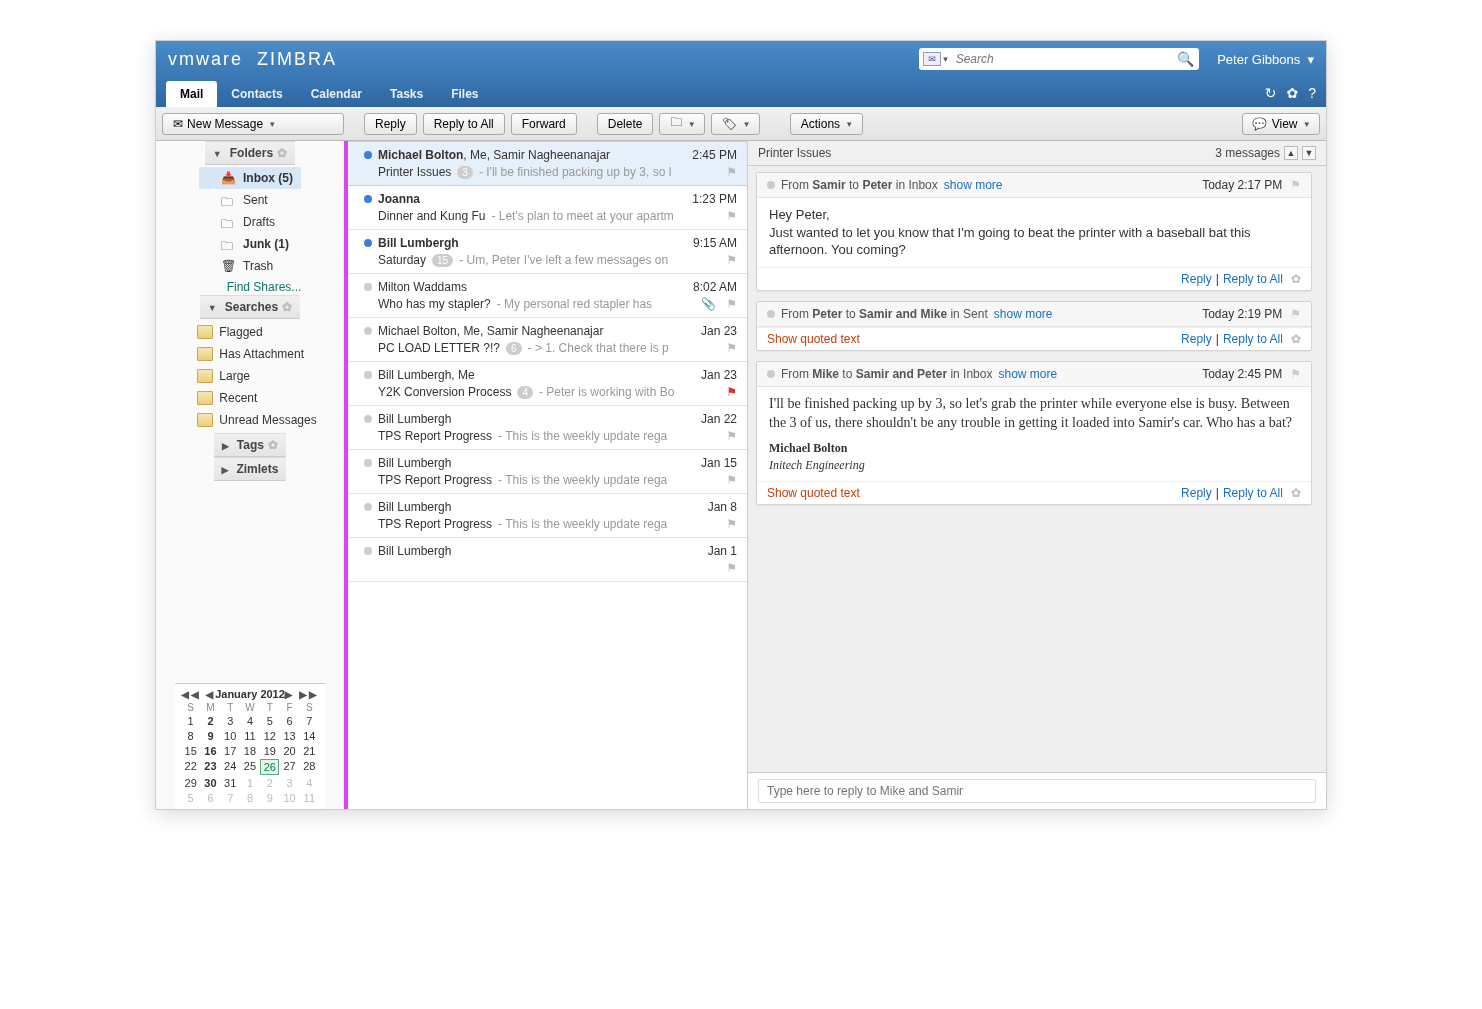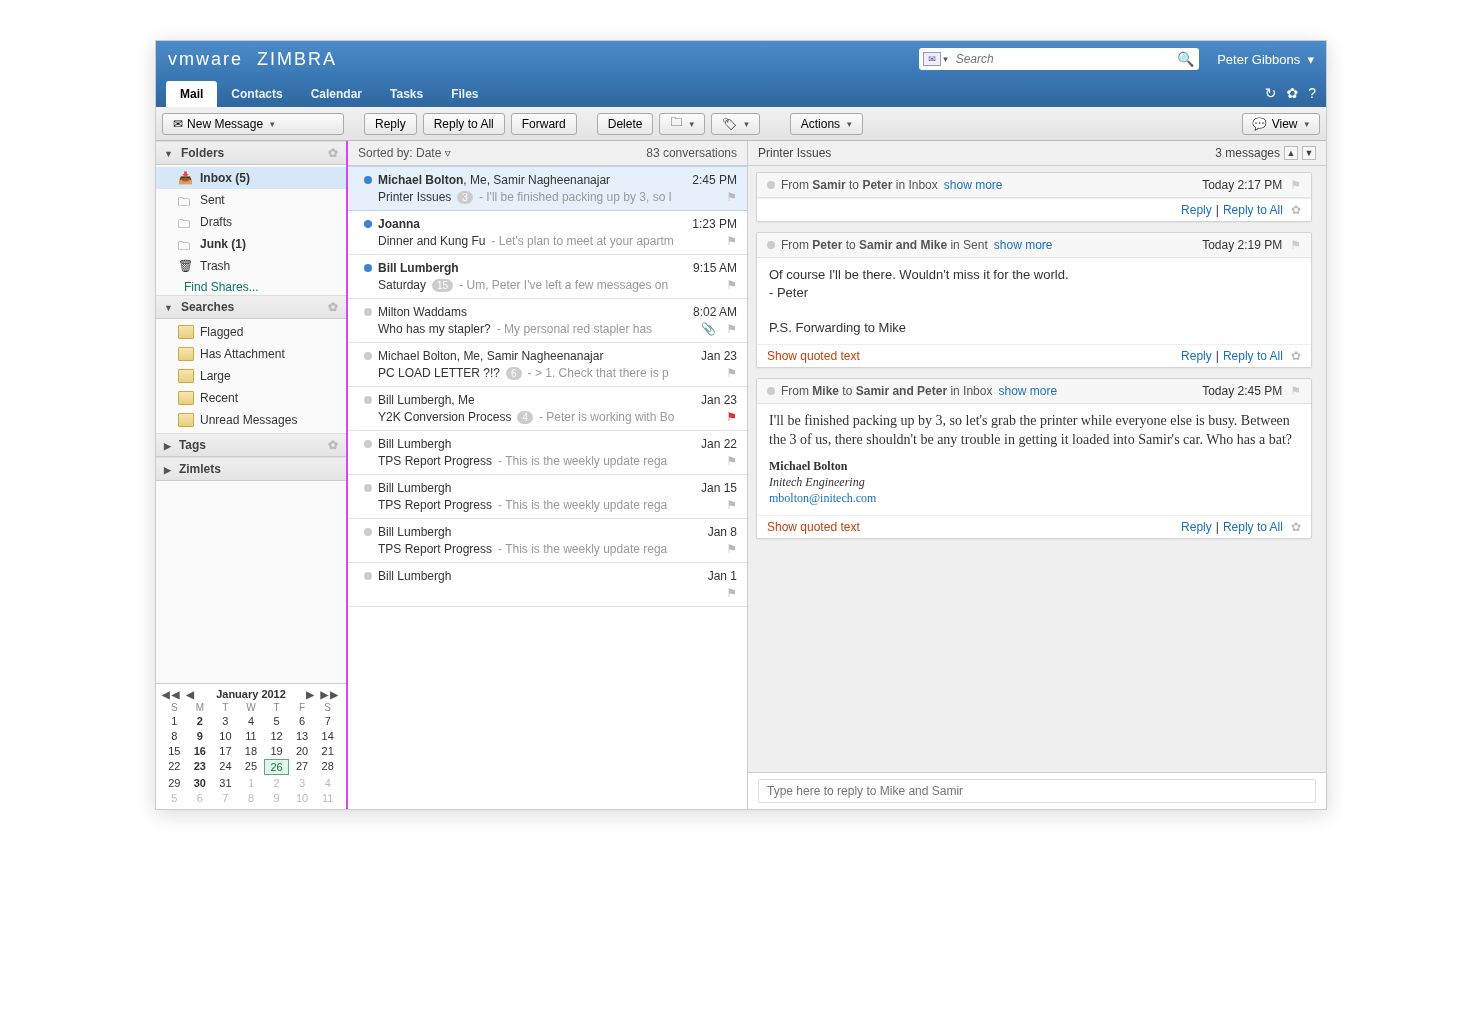--- a/index.html
+++ b/index.html
@@ -18,21 +18,21 @@
 .tab { padding: 6px 14px; color: #e8f0fa; font-weight: bold; cursor: pointer; }
 .tab.active { background: #fff; color: #000000; border-radius: 3px 3px 0 0; }
 .tabbar-right { margin-left: auto; display: flex; gap: 10px; align-items: center; padding-bottom: 6px; font-size: 14px; }
 .toolbar { background: linear-gradient(#f1f1f1, #e3e3e3); height: 34px; border-bottom: 1px solid #bbb; display: flex; align-items: center; padding: 0 6px; gap: 6px; }
 .btn { background: linear-gradient(#fdfdfd,#e7e7e7); border: 1px solid #aaa; border-radius: 3px; padding: 3px 10px; font-size: 12px; cursor: pointer; display:flex; align-items:center; gap:4px; height:22px;}
 .btn.caret::after { content:"▾"; font-size:9px; margin-left:3px; color:#555;}
 .new-msg { width: 182px; justify-content: flex-start; }
 .toolbar-spacer { flex: 1; }
 .view-btn { display:flex; align-items:center; gap:4px;}
 .main { flex: 1; display: flex; overflow: hidden; }
-.sidebar { width: 192px; border-right: 2px solid #d946ef; display: flex; flex-direction: column; background:#fafafa; }
+.sidebar { width: 192px; border-right: 4px solid #d946ef; display: flex; flex-direction: column; background:#fafafa;align-items:center; }
 .side-section-h { background: linear-gradient(#f0f0f0,#e4e4e4); border-top:1px solid #ddd; border-bottom: 1px solid #ccc; padding: 4px 8px; font-weight: bold; color:#444; display:flex; align-items:center; gap:4px; }
 .side-section-h .gear { margin-left:auto; color:#bbb; font-size:12px;}
 .tree { padding: 2px 0; }
 .tree-item { padding: 4px 8px 4px 22px; display:flex; align-items:center; gap:6px; cursor:pointer; }
 .tree-item.selected { background: #d6e7f7; }
 .tree-item .fi { width:16px; height:14px; display:inline-block; }
 .folder-icon { background: linear-gradient(#f7e6b3,#e8cf7e); border:1px solid #c9a94a; border-radius:1px; }
 .find-shares { color: #0f766e; padding-left: 28px; font-size:12px; cursor:pointer; margin:1px 0;}
 .calendar-mini { border-top:1px solid #ccc; padding:4px 6px; font-size:11px; background:#fff; margin-top:auto;}
 .cal-head { text-align:center; font-weight:bold; margin-bottom:2px; display:flex; justify-content:space-between; align-items:center;}
@@ -265,24 +265,20 @@
             <div class="day other">7</div>
             <div class="day other">8</div>
             <div class="day other">9</div>
             <div class="day other">10</div>
             <div class="day other">11</div>
           </div>
       </div>
     </div>
 
     <div class="msglist">
-      <div class="msglist-head">
-        <span><span>Sorted by: Date</span> ▿</span>
-        <span class="right">83 conversations</span>
-      </div>
       <div class="msglist-body" id="msglist-body">
           <div class="msg-item selected">
             <div class="msg-row1">
               <span class="msg-dot"></span>
               <span class="msg-from"><b>Michael Bolton</b>, Me, Samir Nagheenanajar</span>
               <span class="msg-time">2:45 PM</span>
             </div>
             <div class="msg-row2">
               <span class="msg-subj">Printer Issues</span>
               <span class="msg-badge">3</span>
@@ -415,39 +411,39 @@
       </div>
       <div class="reader-body" id="reader-body">
           <div class="email-card">
             <div class="email-head">
               <span class="dot"></span>
               <span>From <b>Samir</b> to <b>Peter</b> in Inbox</span>
               <span class="link">show more</span>
               <span class="time">Today 2:17 PM</span>
               <span class="flag">⚑</span>
             </div>
+            <div class="email-body">Hey Peter,<br>Just wanted to let you know that I'm going to beat the printer with a baseball bat this afternoon.  You coming?</div>
             <div class="email-foot">
               <span></span>
               <span class="actions">
                 <a>Reply</a>
                 <span>|</span>
                 <a>Reply to All</a>
                 <span class="gear">✿</span>
               </span>
             </div>
           </div>
           <div class="email-card">
             <div class="email-head">
               <span class="dot"></span>
               <span>From <b>Peter</b> to <b>Samir and Mike</b> in Sent</span>
               <span class="link">show more</span>
               <span class="time">Today 2:19 PM</span>
               <span class="flag">⚑</span>
             </div>
-            <div class="email-body">Of course I'll be there.  Wouldn't miss it for the world.<br>- Peter<br><br>P.S. Forwarding to Mike</div>
             <div class="email-foot">
               <span class="quoted">Show quoted text</span>
               <span class="actions">
                 <a>Reply</a>
                 <span>|</span>
                 <a>Reply to All</a>
                 <span class="gear">✿</span>
               </span>
             </div>
           </div>
@@ -455,21 +451,20 @@
             <div class="email-head">
               <span class="dot"></span>
               <span>From <b>Mike</b> to <b>Samir and Peter</b> in Inbox</span>
               <span class="link">show more</span>
               <span class="time">Today 2:45 PM</span>
               <span class="flag">⚑</span>
             </div>
             <div class="email-body serif">I'll be finished packing up by 3, so let's grab the printer while everyone else is busy.  Between the 3 of us, there shouldn't be any trouble in getting it loaded into Samir's car.  Who has a bat?<div class="sig">
                 <div class="name">Michael Bolton</div>
                 <div class="co">Initech Engineering</div>
-                <div class="em">mbolton@initech.com</div>
               </div></div>
             <div class="email-foot">
               <span class="quoted">Show quoted text</span>
               <span class="actions">
                 <a>Reply</a>
                 <span>|</span>
                 <a>Reply to All</a>
                 <span class="gear">✿</span>
               </span>
             </div>

